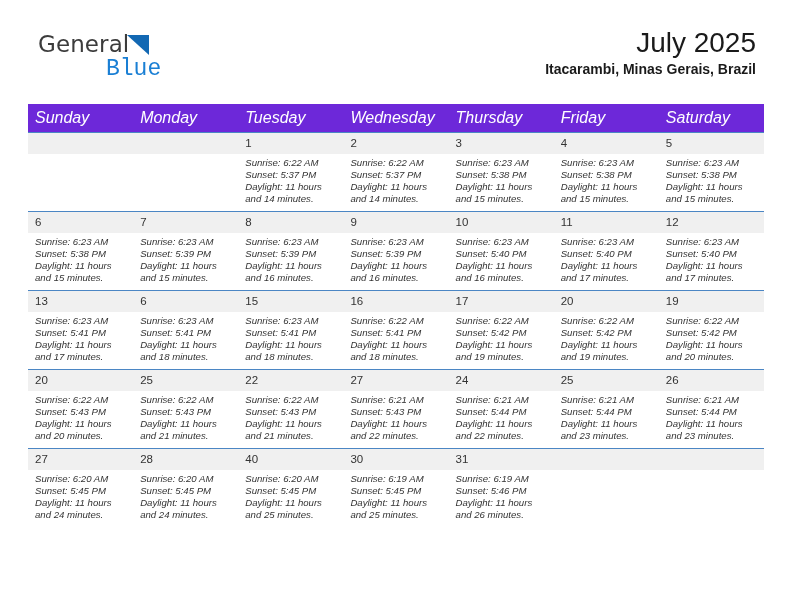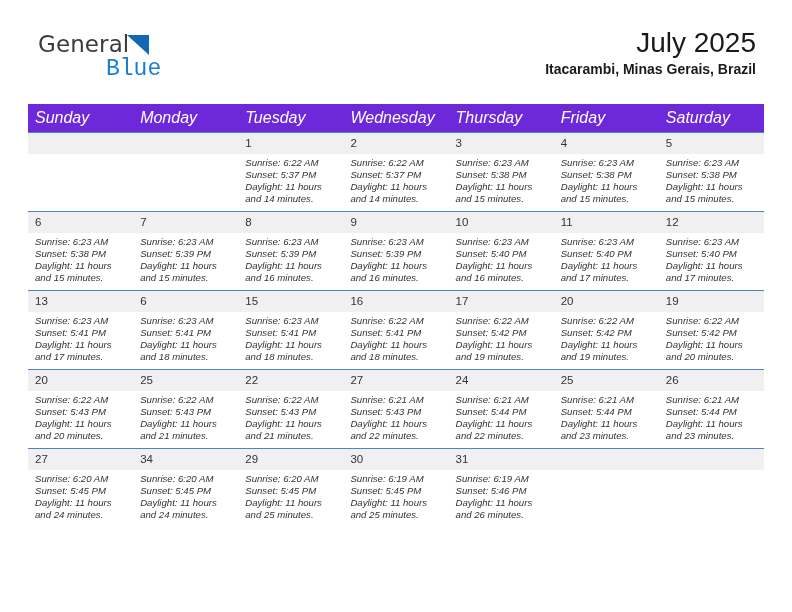--- a/index.html
+++ b/index.html
@@ -444,30 +444,30 @@
           <td>
             <div class="daynum">27</div>
             <div class="cell-body">
               <div>Sunrise: 6:20 AM</div>
               <div>Sunset: 5:45 PM</div>
               <div>Daylight: 11 hours</div>
               <div>and 24 minutes.</div>
             </div>
           </td>
           <td>
-            <div class="daynum">34</div>
+            <div class="daynum">28</div>
             <div class="cell-body">
               <div>Sunrise: 6:20 AM</div>
               <div>Sunset: 5:45 PM</div>
               <div>Daylight: 11 hours</div>
               <div>and 24 minutes.</div>
             </div>
           </td>
           <td>
-            <div class="daynum">29</div>
+            <div class="daynum">40</div>
             <div class="cell-body">
               <div>Sunrise: 6:20 AM</div>
               <div>Sunset: 5:45 PM</div>
               <div>Daylight: 11 hours</div>
               <div>and 25 minutes.</div>
             </div>
           </td>
           <td>
             <div class="daynum">30</div>
             <div class="cell-body">

